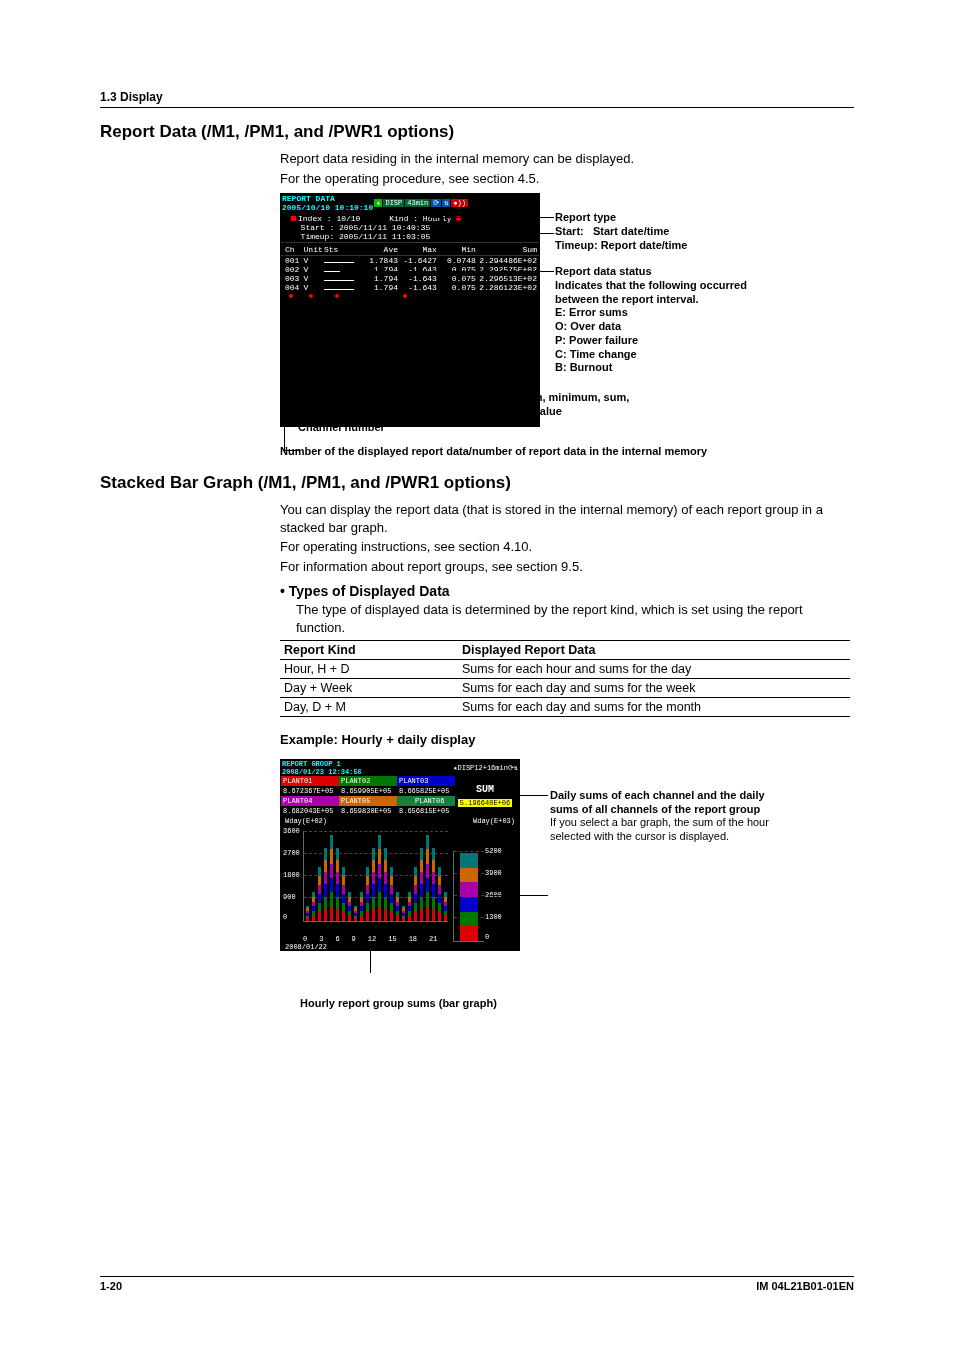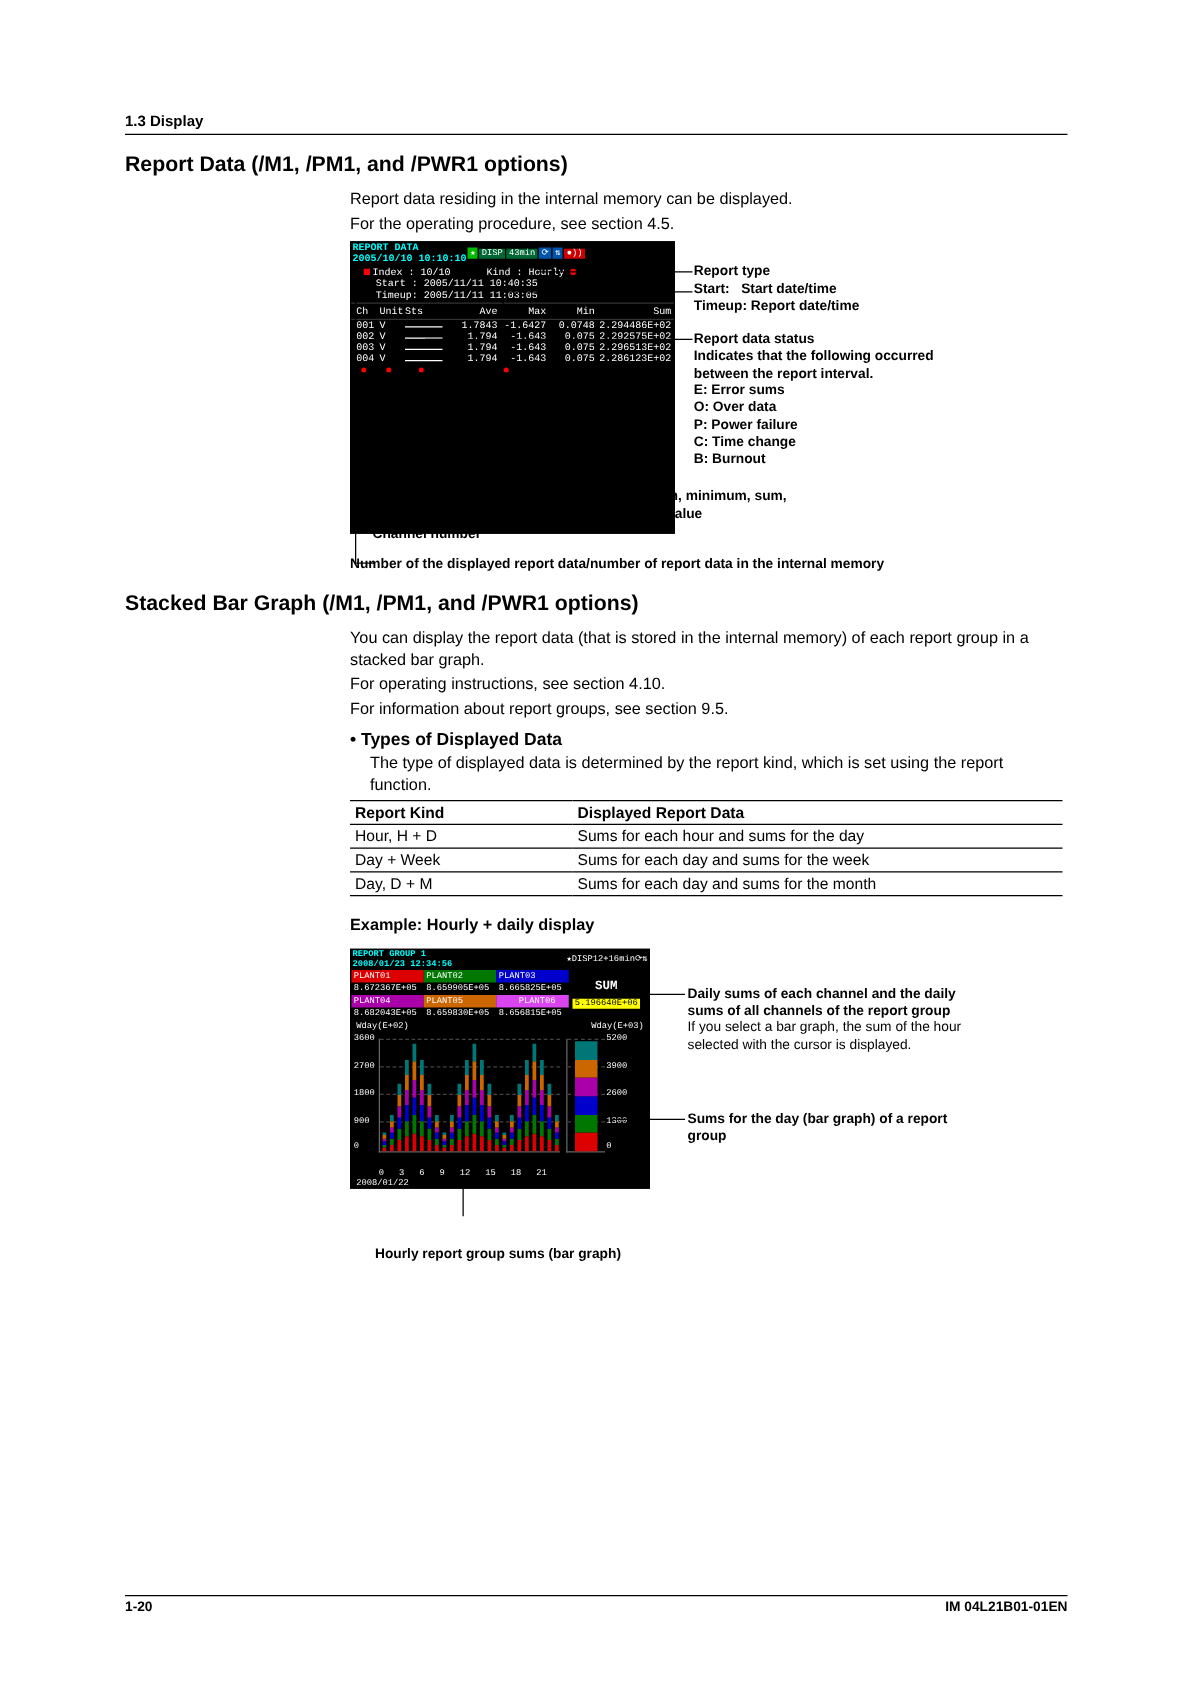--- a/index.html
+++ b/index.html
@@ -197,21 +197,21 @@
     padding-left: 2px;
     box-sizing: border-box;
     font-size: 7px;
     overflow: hidden;
   }
   .shot2 .pc-r { background: #d00; color:#fff; }
   .shot2 .pc-g { background: #070; color:#fff; }
   .shot2 .pc-b { background: #00c; color:#fff; }
   .shot2 .pc-m { background: #a0a; color:#fff; }
   .shot2 .pc-o { background: #c60; color:#fff; }
-  .shot2 .pc-c { background: #d946ef; color:#fff;padding-left:18px; }
+  .shot2 .pc-c { background: #15803d; color:#fff;padding-left:18px; }
   .shot2 .sum-cell {
     width: 60px;
     font-size: 7px;
     color: #fff;
     display:flex;
     flex-direction: column;
     justify-content: center;
     align-items: center;
   }
   .shot2 .axis-label {
@@ -228,20 +228,21 @@
     width: 170px;
     position: relative;
     padding: 2px 0 0 18px;
     box-sizing: border-box;
   }
   .shot2 .chart-right {
     width: 64px;
     position: relative;
     padding: 2px 4px 0 4px;
     box-sizing: border-box;
+    margin-top: 20px;
   }
   .shot2 .ytick {
     position: absolute;
     left: 2px;
     font-size: 7px;
     color: #fff;
   }
   .shot2 .plot-l {
     position: absolute;
     left: 22px; top: 6px;
@@ -668,21 +669,20 @@
         <span>18</span>
         <span>21</span>
       </div>
       <div class="date-line">2008/01/22</div>
     </div>
 
     <div class="anno" style="left:270px; top:30px; width:240px;">
       <div>Daily sums of each channel and the daily sums of all channels of the report group</div>
       <div style="font-weight:normal;">If you select a bar graph, the sum of the hour selected with the cursor is displayed.</div>
     </div>
-    <div class="anno" style="left:270px; top:130px; width:240px;">Sums for the day (bar graph) of a report group</div>
     <div class="anno" style="left:20px; top:217px;margin-top:21px;">Hourly report group sums (bar graph)</div>
 
     <div class="line-h" style="left:232px; top:36px; width:36px;"></div>
     <div class="line-h" style="left:210px; top:136px; width:58px;"></div>
     <div class="line-v" style="left:90px; top:190px; height:24px;"></div>
     <div class="line-h" style="left:24px; top:190px; width:132px;"></div>
   </div>
 
   <div class="footer">
     <span class="pg">1-20</span>

